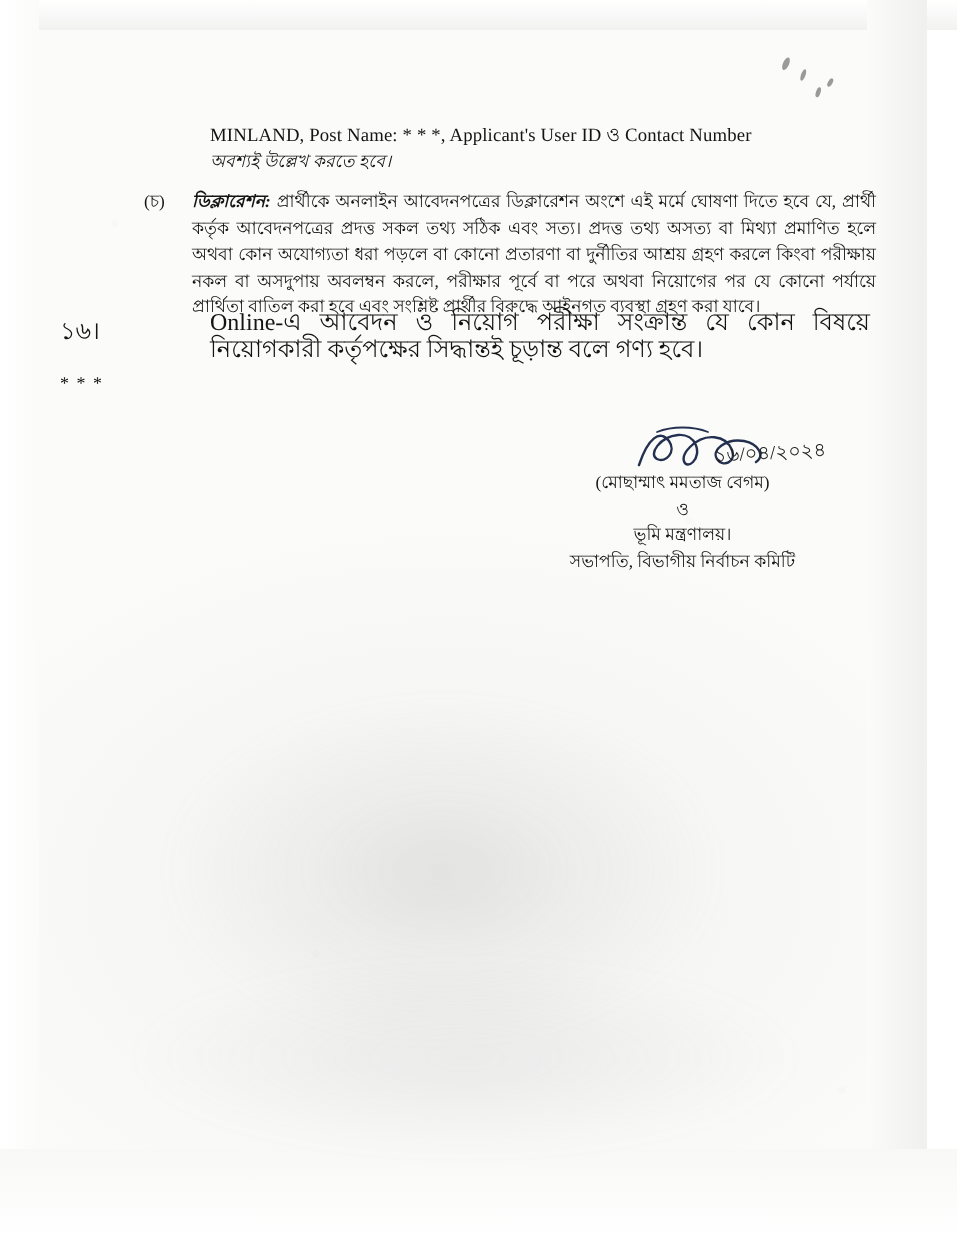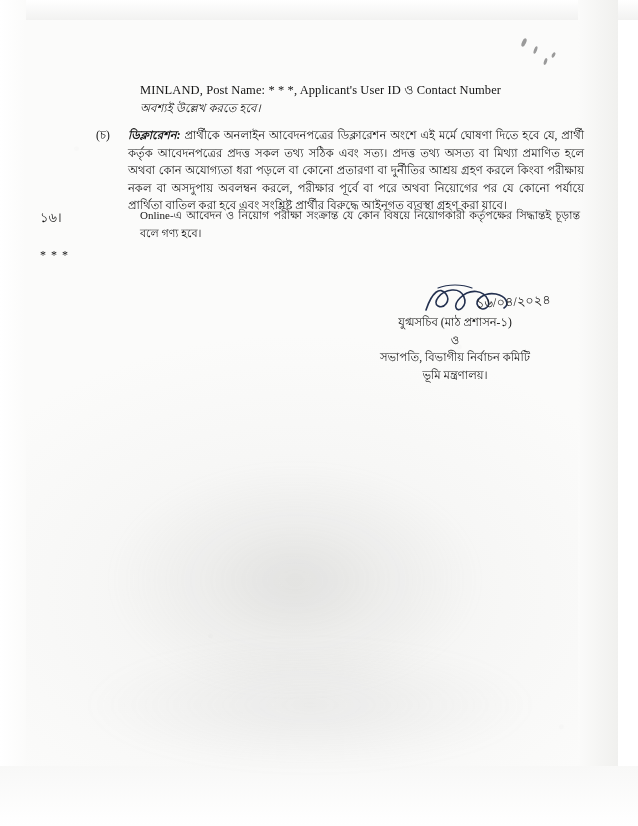--- a/index.html
+++ b/index.html
@@ -137,30 +137,30 @@
   }
   .clause-body .lead {
     font-weight: bold;
     font-style: italic;
   }
 
   .numbered {
     position: absolute;
     left: 40px;
     top: 208px;
-    font-size: 13px;
+    font-size: 16px;
     color: #141414;
   }
 
   .para-online {
     position: absolute;
     left: 140px;
     top: 207px;
     width: 440px;
-    font-size: 11px;
+    font-size: 16px;
     line-height: 17.5px;
     text-align: justify;
     color: #141414;
   }
   .para-online .en {
     font-family: "Liberation Serif", serif;
   }
 
   .asterisk {
     position: absolute;
@@ -270,20 +270,20 @@
 
     <div class="asterisk">* * *</div>
 
     <div id="signature-block">
       <svg id="signature-scribble" viewBox="0 0 150 34">
         <path d="M8 28 C14 10, 22 4, 28 12 C33 19, 26 27, 20 24 C14 21, 22 9, 34 8 C46 7, 50 20, 44 26 C39 31, 34 24, 42 16 C52 6, 66 8, 70 18 C73 26, 64 30, 60 24 C56 18, 66 10, 78 12 C88 14, 92 22, 86 26" fill="none" stroke="#23304f" stroke-width="1.6" stroke-linecap="round"></path>
         <path d="M20 6 C30 2, 44 2, 54 6" fill="none" stroke="#23304f" stroke-width="1.2" stroke-linecap="round"></path>
       </svg>
       <div id="sign-date">১৬/০৪/২০২৪</div>
       <div class="sig-spacer"></div>
-      <div class="sig-line">যুগ্মসচিব (মাঠ প্রশাসন-১)</div>
+      <div class="sig-line">(মোছাম্মাৎ মমতাজ বেগম)</div>
       <div class="sig-line">ও</div>
+      <div class="sig-line">ভূমি মন্ত্রণালয়।</div>
       <div class="sig-line">সভাপতি, বিভাগীয় নির্বাচন কমিটি</div>
-      <div class="sig-line">ভূমি মন্ত্রণালয়।</div>
     </div>
 
   </div>
 </div>
 
 </body></html>

